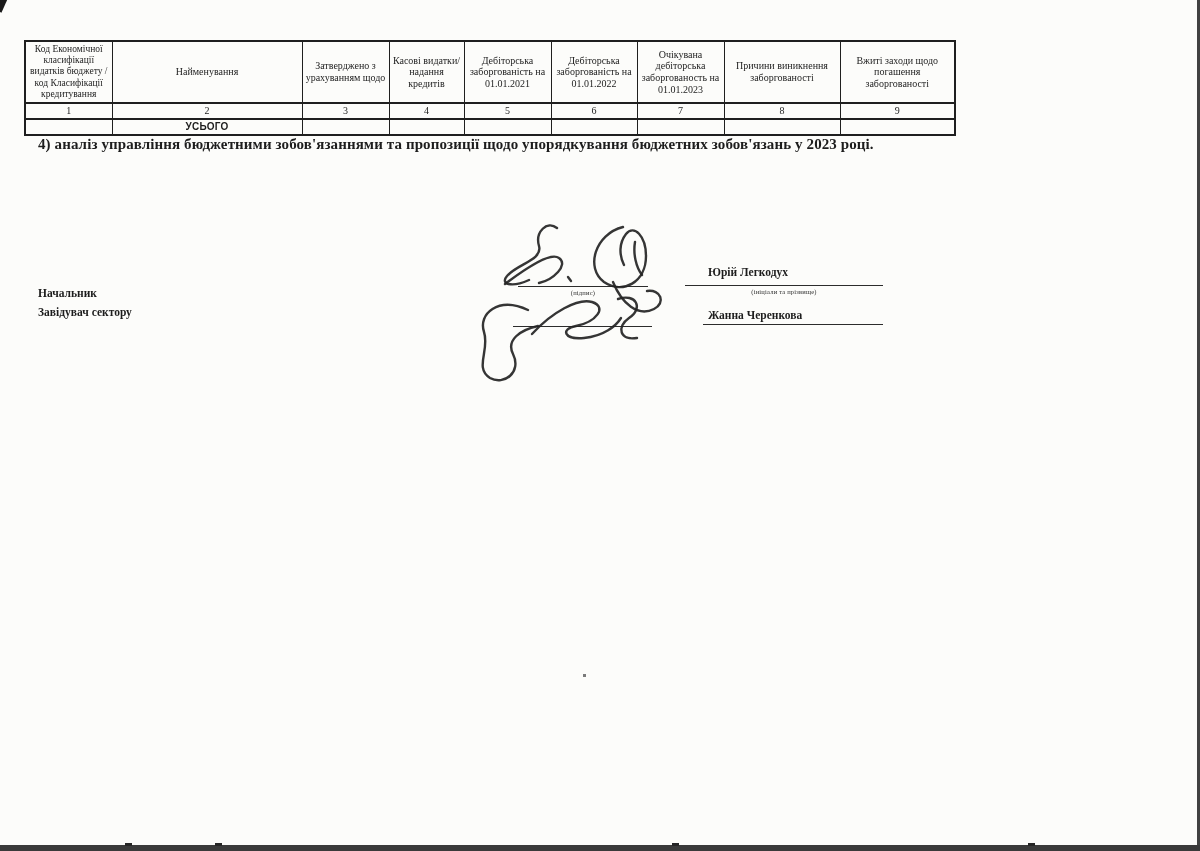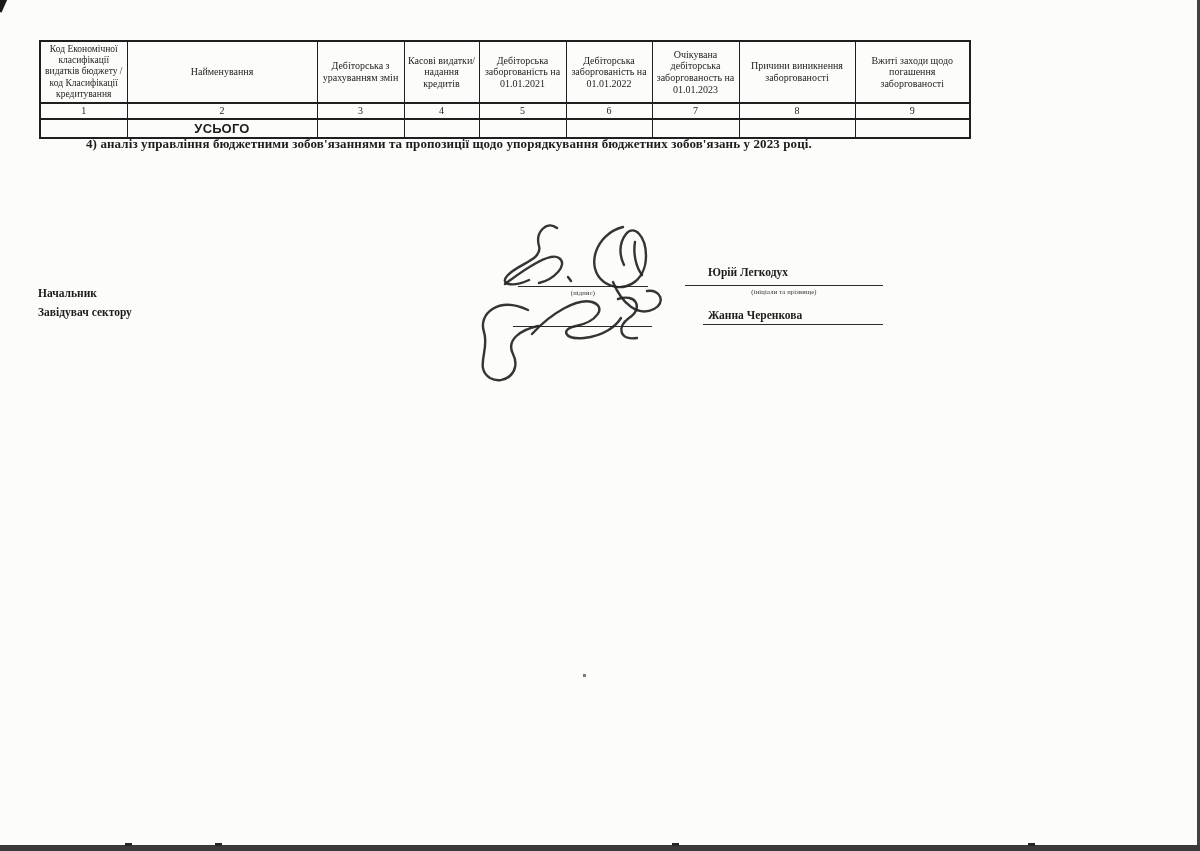--- a/index.html
+++ b/index.html
@@ -15,44 +15,44 @@
 
   
   .edge-right{position:absolute;top:0;right:0;width:3px;height:851px;background:#414141;}
   .edge-bottom{position:absolute;left:0;bottom:0;width:1200px;height:6px;background:#3a3a3a;}
   .edge-tick{position:absolute;bottom:5px;width:7px;height:3px;background:#262626;}
   .corner-mark{position:absolute;left:-2px;top:-4px;width:7px;height:16px;background:#1a1a1a;transform:rotate(24deg);}
   .dot-artifact{position:absolute;left:583px;top:674px;width:3px;height:3px;background:#7a7a7a;}
 
   
   table.budget{
-    position:absolute;left:39px;top:40px;
+    position:absolute;left:24px;top:40px;
     border-collapse:collapse;table-layout:fixed;width:930px;
     font-size:10px;line-height:1.16;
   }
   table.budget td{
     border:1px solid #1f1f1f;
     text-align:center;vertical-align:middle;
     padding:1px 2px;
     overflow:hidden;
   }
   table.budget .row-head td{height:58px;}
   table.budget .row-head .c1{font-size:9.5px;}
   table.budget .row-nums td{height:11px;border-top:2px solid #1f1f1f;border-bottom:2px solid #1f1f1f;font-size:10px;}
   table.budget .row-total td{height:12px;border-bottom:2px solid #1f1f1f;}
   table.budget{border:2px solid #1f1f1f;}
   .total-label{
     font-family:"Liberation Sans", sans-serif;
-    font-weight:bold;font-size:13px;text-align:left;padding-left:3px;
+    font-weight:bold;font-size:10px;text-align:left;padding-left:3px;
     letter-spacing:.2px;
     margin-left:44px;
   }
 
   
-  .para{position:absolute;font-weight:bold;font-size:13px;letter-spacing:.1px;white-space:nowrap;margin-left:48px;}
+  .para{position:absolute;font-weight:bold;font-size:15px;letter-spacing:.1px;white-space:nowrap;}
   .p4{left:38px;top:136px;}
   .p15-1{left:44px;top:186px;}
   .p15-2{left:38px;top:202px;}
 
   
   .sig-title{position:absolute;font-weight:bold;font-size:11.5px;}
   .t1{left:38px;top:263px;margin-top:24px;}
   .t2{left:38px;top:306px;}
   .sig-name{position:absolute;font-weight:bold;font-size:11.5px;}
   .n1{left:708px;top:266px;}
@@ -85,21 +85,21 @@
         <col style="width:87px">
         <col style="width:86px">
       <col style="width:87px">
         <col style="width:116px">
         <col style="width:115px">
     </colgroup>
     <tbody>
         <tr class="row-head">
       <td class="c1">Код Економічної класифікації видатків бюджету / код Класифікації кредитування</td>
       <td>Найменування</td>
-      <td>Дебіторська з урахуванням змін</td>
+      <td>Затверджено з урахуванням щодо</td>
       <td>Касові видатки/ надання кредитів</td>
       <td>Дебіторська заборгованість на 01.01.2021</td>
       <td>Дебіторська заборгованість на 01.01.2022</td>
       <td>Очікувана дебіторська заборгованость на 01.01.2023</td>
       <td>Причини виникнення заборгованості</td>
       <td>Вжиті заходи щодо погашення заборгованості</td>
     </tr>
     <tr class="row-nums">
       <td>1</td>
       <td>2</td>

